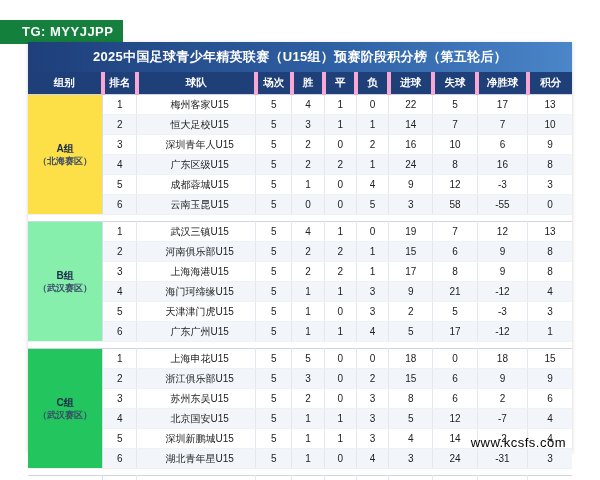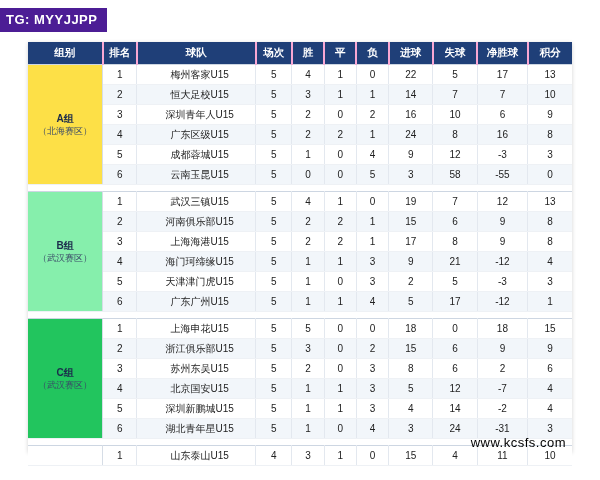--- a/index.html
+++ b/index.html
@@ -3,24 +3,24 @@
 <meta charset="utf-8">
 <style>
   html,body{margin:0;padding:0;}
   body{
     width:600px;height:480px;
     background:#ffffff;
     font-family:"Liberation Sans", sans-serif;
     overflow:hidden;
   }
   .tg-badge{
-    position:absolute;left:0;top:8px;
-    background:#4c1d95;color:#ffffff;
+    position:absolute;left:0;top:20px;
+    background:#15803d;color:#ffffff;
     font-size:13px;font-weight:bold;
-    padding:4px 10px 5px 6px;
+    padding:4px 10px 5px 22px;
     letter-spacing:0.5px;
   }
   .card{
     position:absolute;left:28px;top:42px;
     width:544px;height:410px;
     background:#ffffff;
     box-shadow:0 1px 4px rgba(0,0,0,0.18);
   }
   .title{
     height:30px;line-height:30px;
@@ -34,21 +34,21 @@
     width:100%;
     table-layout:fixed;
     font-size:10px;
   }
   thead th{
     background:#1f3f78;
     color:#ffffff;
     font-weight:bold;
     height:20px;
     font-size:10.5px;
-    border-right:2px solid #f9a8d4;
+    border-right:4px solid #f9a8d4;
   }
   thead th:last-child{border-right:none;}
   td{
     height:17px;
     text-align:center;
     color:#222222;
     border-right:1px solid #e3e8ef;
     border-bottom:1px solid #eef1f5;
     font-size:10px;
   }
@@ -62,28 +62,29 @@
   }
   td.team{text-align:center;padding-left:8px;}
   tr.alt td{background:#f2f6fa;}
   tr.norm td{background:#ffffff;}
   tbody tr.groupstart td{border-top:1px solid #cdd6e2;}
   .gap td{height:4px;background:#ffffff;border:none;}
   .watermark{
     position:absolute;right:34px;bottom:30px;
     color:#000000;font-size:13px;letter-spacing:0.5px;
   }
-  .sub{display:block;font-weight:normal;font-size:9px;color:#3a4a68;}
+  .sub{display:block;font-weight:bold;font-size:9px;color:#3a4a68;}
 </style>
 </head>
 <body>
 
 <div class="tg-badge">TG: MYYJJPP</div>
 
 <div class="card">
+  <div class="title">2025中国足球青少年精英联赛（U15组）预赛阶段积分榜（第五轮后）</div>
 
   <table>
     <colgroup>
       <col style="width:74px">
       <col style="width:34px">
       <col style="width:118px">
       <col style="width:36px">
       <col style="width:32px">
       <col style="width:32px">
       <col style="width:32px">

